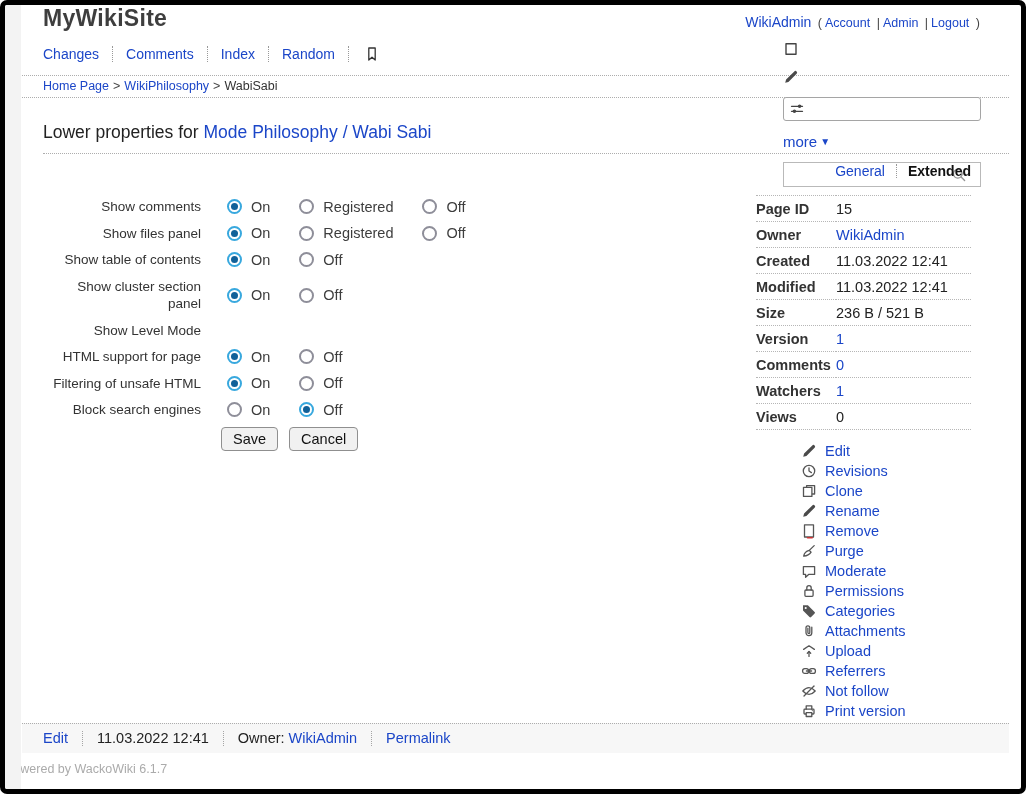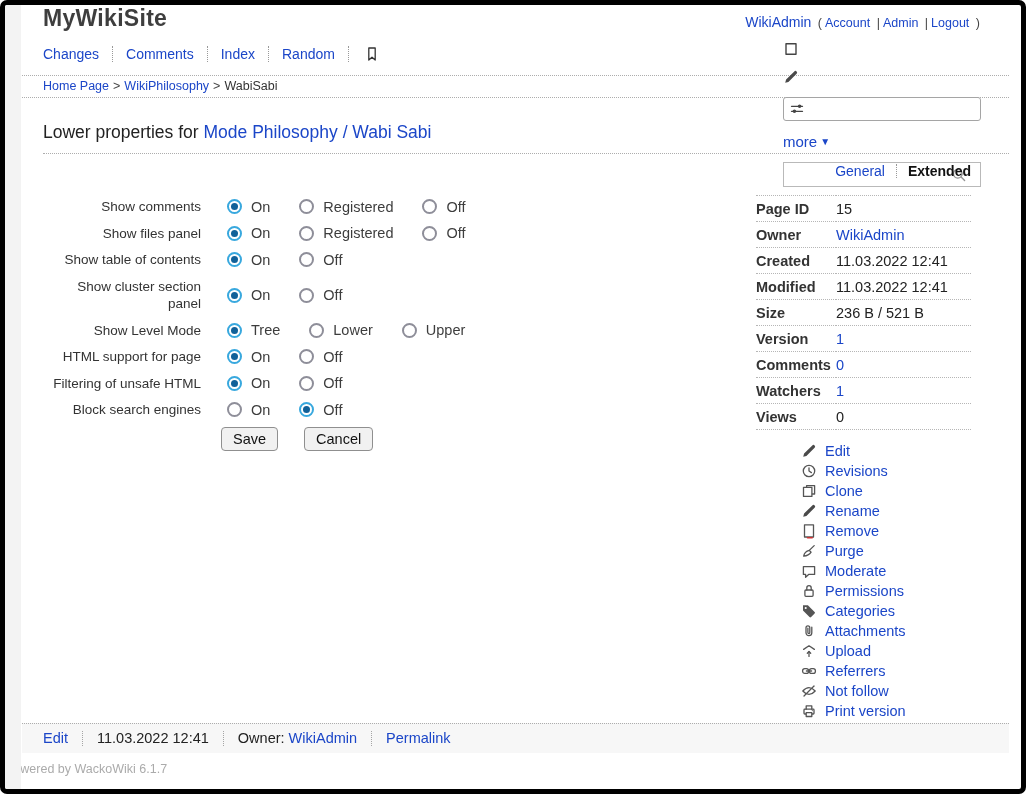--- a/index.html
+++ b/index.html
@@ -53,21 +53,21 @@
   .form-label { width:158px; text-align:right; font-weight:normal; font-size:13.5px;
                 line-height:17.5px; color:#333; padding-top:1px; }
   .form-options { margin-left:26px; display:flex; align-items:center; padding-top:1px;gap:12px; }
   .opt { display:flex; align-items:center; margin-right:17px; font-size:14.5px;
          color:#3d3d3d; cursor:pointer; }
   .radio { width:15px; height:15px; border:2px solid #8e8e99; border-radius:50%;
            background:#fff; margin-right:9px; position:relative; flex:none; }
   .radio.on { border-color:#38a8de; }
   .radio.on::after { content:""; position:absolute; left:2px; top:2px; right:2px; bottom:2px;
                      border-radius:50%; background:#116199; }
-  .buttons { margin:7px 0 0 178px; display:flex; gap:26px; }
+  .buttons { margin:7px 0 0 178px; display:flex; gap:11px; }
   .btn { font-family:inherit; font-size:14.5px; padding:3px 11px; background:#f1f1f1;
          border:1px solid #8f8f8f; border-radius:4px; color:#111; cursor:pointer; }
 
   
   .sidepanel { position:absolute; top:97px; right:38px; width:215px; }
   .ptable { width:100%; border-collapse:collapse; font-size:14.5px; border-top:1px dotted #b6b6b6; }
   .ptable tr { border-bottom:1px dotted #b6b6b6; }
   .ptable td { padding:4.5px 0; }
   .plabel { width:80px; font-weight:bold; color:#333; white-space:nowrap; }
   .pvalue { padding-left:23px; color:#222; }
@@ -219,34 +219,20 @@
                 <span>On</span>
               </label>
               <label class="opt">
                 <span class="radio"></span>
                 <span>Off</span>
               </label>
             </div>
           </div>
           <div class="form-row">
             <div class="form-label">Show Level Mode</div>
-            <div class="form-options">
-              <label class="opt">
-                <span class="radio on"></span>
-                <span>Tree</span>
-              </label>
-              <label class="opt">
-                <span class="radio"></span>
-                <span>Lower</span>
-              </label>
-              <label class="opt">
-                <span class="radio"></span>
-                <span>Upper</span>
-              </label>
-            </div>
           </div>
           <div class="form-row">
             <div class="form-label">HTML support for page</div>
             <div class="form-options">
               <label class="opt">
                 <span class="radio on"></span>
                 <span>On</span>
               </label>
               <label class="opt">
                 <span class="radio"></span>

